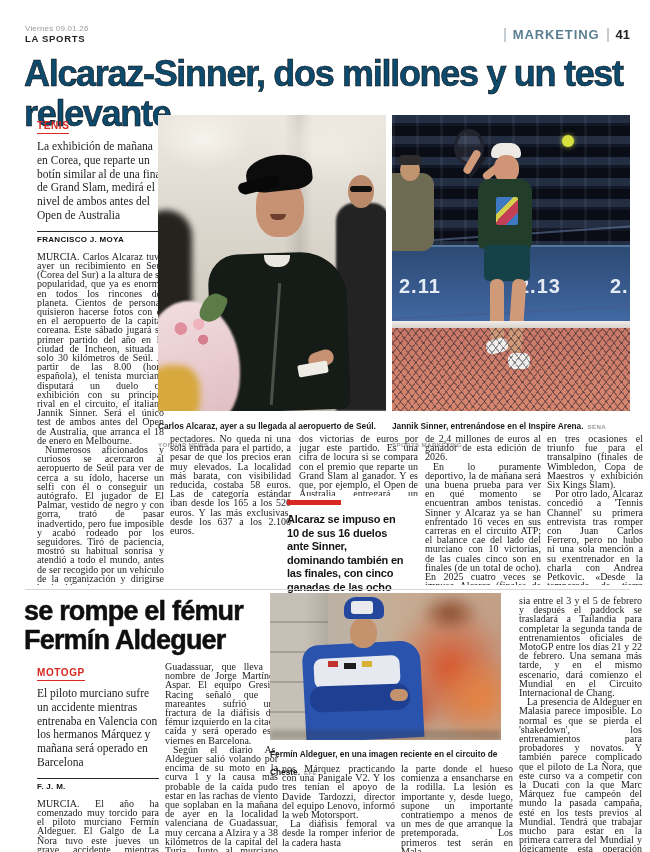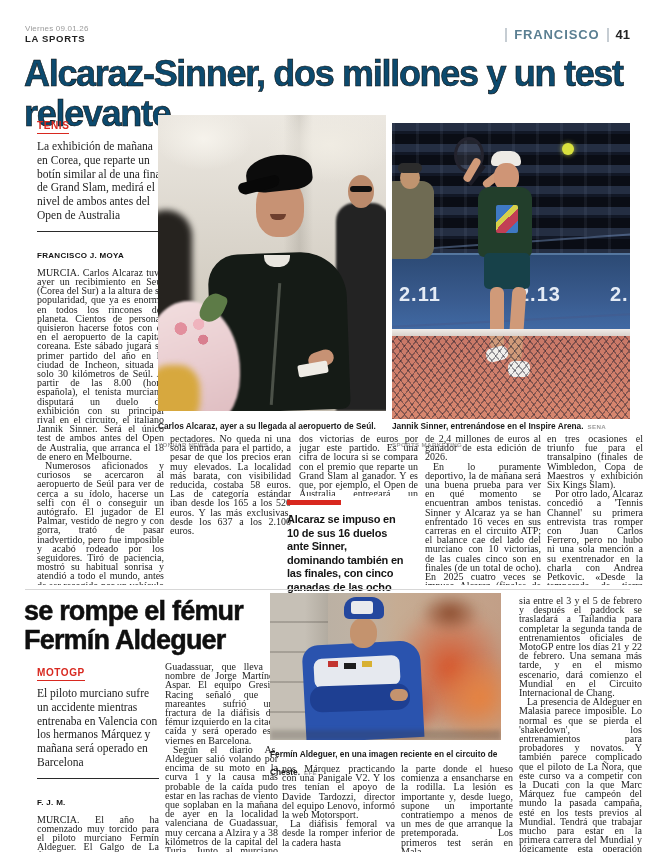--- a/index.html
+++ b/index.html
@@ -18,40 +18,40 @@
   
   .headline1{left:24px;top:54px;width:606px;font:700 36px/40px "Liberation Sans",sans-serif;
              color:#0c4a6e;letter-spacing:-1.3px;-webkit-text-stroke:.6px #0f0f0f;}
   .headline2{left:24px;top:597px;width:250px;font:700 27px/29px "Liberation Sans",sans-serif;
              color:#0f0f0f;letter-spacing:-.8px;-webkit-text-stroke:.5px #0f0f0f;}
 
   
   .tag{display:inline-block;font:700 10px/12px "Liberation Sans",sans-serif;color:#d8281f;
        letter-spacing:.6px;border-bottom:1.5px solid #d8281f;padding-bottom:1px;margin-bottom:6px;}
   .standfirst{font:400 11.5px/13.8px "Liberation Serif",serif;color:#1d1d1d;margin:0 0 8px;}
-  .byline-block{border-top:1px solid #2a2a2a;padding-top:19px;margin-bottom:7px;
+  .byline-block{border-top:1px solid #2a2a2a;padding-top:3px;margin-bottom:7px;
                 font:700 8px/10px "Liberation Sans",sans-serif;letter-spacing:.3px;color:#111;}
   .col{overflow:hidden;margin-left:12px;}
   .body p{margin:0;font-size:10px;line-height:9.2px;text-align:justify;
           -webkit-hyphens:auto;hyphens:auto;}
   .body p.ind{text-indent:8px;}
 
   .caption{font:700 8.3px/10px "Liberation Sans",sans-serif;color:#1a1a1a;}
   .credit{font:700 6.2px/10px "Liberation Sans",sans-serif;color:#9b9b9b;letter-spacing:.35px;}
 
   .pull{left:287px;top:500px;width:119px;}
   .pq-bar{width:54px;height:5px;background:#d8281f;margin-bottom:8px;}
   .pq-text{font:700 11px/13.6px "Liberation Sans",sans-serif;color:#151515;letter-spacing:-.2px;}
 
   .divider{left:25px;top:589px;width:605px;border-top:1px solid #d7d7d7;height:0;}
 
   
   .t-col1{left:25px;top:115px;width:127px;height:470px;}
   .photo1{left:158px;top:115px;width:228px;height:296px;}
-  .photo2{left:392px;top:123px;width:238px;height:296px;}
+  .photo2{left:392px;top:115px;width:238px;height:296px;}
   .cap1{left:158px;top:415px;width:228px;}
   .cap2{left:392px;top:415px;width:238px;}
   .t-col2{left:158px;top:434px;width:121px;height:151px;}
   .t-col3{left:287px;top:434px;width:119px;height:62px;}
   .t-col4{left:413px;top:434px;width:116px;height:151px;}
   .t-col5{left:535px;top:434px;width:96px;height:151px;}
 
   .m-col1{left:25px;top:662px;width:122px;height:190px;}
   .m-col2{left:153px;top:662px;width:113px;height:190px;}
   .photo3{left:270px;top:593px;width:231px;height:147px;}
@@ -149,21 +149,21 @@
 </style>
 </head>
 <body>
 
 <div class="page">
 
   <div class="abs hdr-date">Viernes 09.01.26</div>
   <div class="abs hdr-masthead">LA SPORTS</div>
   <div class="abs hdr-right">
     <span class="vbar"></span>
-    <span class="hdr-section">FRANCISCO</span>
+    <span class="hdr-section">MARKETING</span>
     <span class="vbar"></span>
     <span class="hdr-pageno">41</span>
   </div>
 
   <div class="abs headline1">Alcaraz-Sinner, dos millones y un test relevante</div>
 
   <div class="abs col t-col1">
     <span class="tag">TENIS</span>
     <p class="standfirst">La exhibición de mañana en Corea, que reparte un botín similar al de una final de Grand Slam, medirá el nivel de ambos antes del Open de Australia</p>
     <div class="byline-block">FRANCISCO J. MOYA</div>

